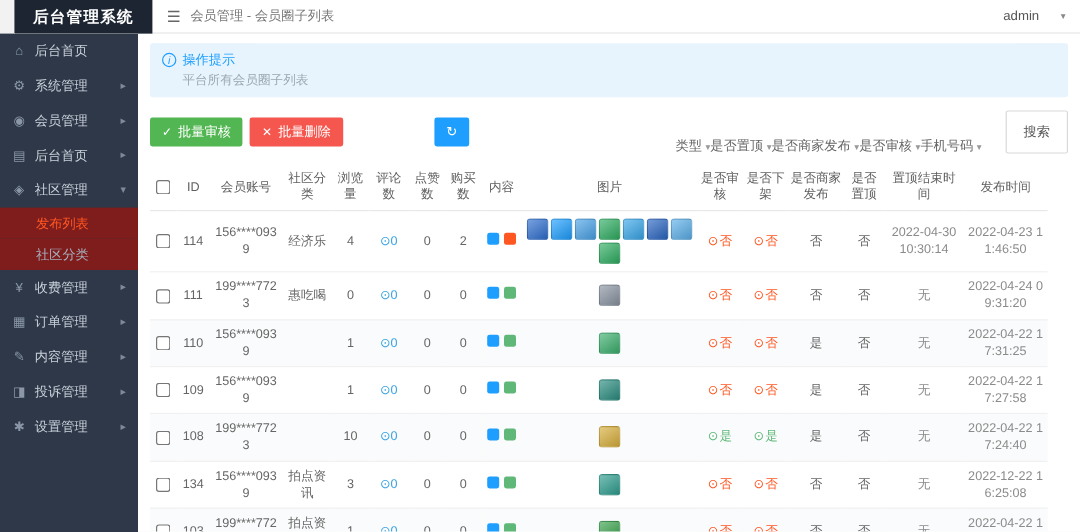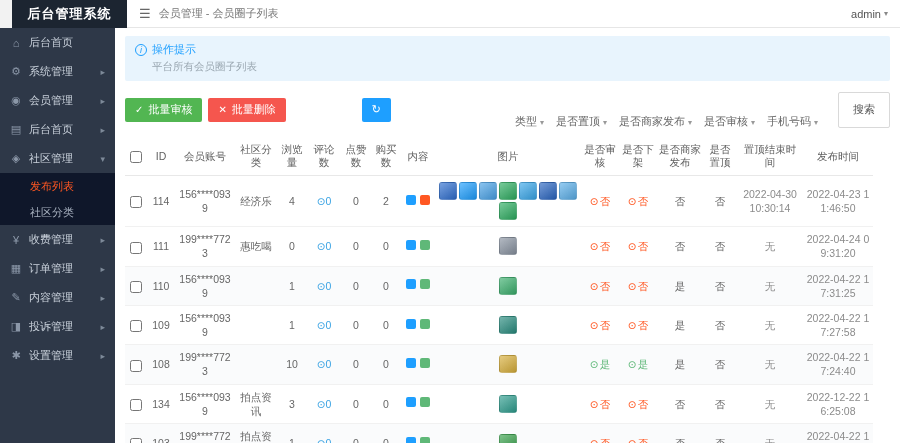--- a/index.html
+++ b/index.html
@@ -11,30 +11,30 @@
   }
   
   .topbar { position:fixed; top:0; left:12px; right:0; height:28px; background:#fff;
             border-bottom:1px solid #e6e6e6; display:flex; z-index:20; }
   .logo { width:115px; height:28px; background:#1c2531; color:#fff;
           font-family:"Liberation Serif","DejaVu Serif",serif; font-weight:bold;
           font-size:13px; letter-spacing:1px; display:flex; align-items:center; justify-content:center; }
   .topbar-main { flex:1; display:flex; align-items:center; gap:8px; padding:0 12px; }
   .hamburger { color:#666; font-size:13px; cursor:pointer; }
   .breadcrumb { color:#777; font-size:11px; }
-  .user { margin-left:auto; color:#555; font-size:11px; cursor:pointer; display:flex; gap:3px; align-items:center; }
+  .user { margin-left:auto; color:#555; font-size:11px; cursor:pointer; display:flex; gap:18px; align-items:center; }
   .user .caret { font-size:8px; color:#888; }
   
   .sidebar { position:fixed; top:28px; left:0; bottom:0; width:115px; background:#2e3848; overflow:hidden; }
   .side-item { height:29px; display:flex; align-items:center; gap:7px; padding:0 10px;
                color:#c9d1db; font-size:11px; cursor:pointer; }
   .s-icon { width:12px; text-align:center; font-size:11px; color:#8b97a8; }
   .s-caret { margin-left:auto; font-size:9px; color:#7e8a99; }
   .side-sub { height:26px; display:flex; align-items:center; padding:0 10px 0 30px;
-              font-size:11px; color:#a7b1bf; background:#0f172a; cursor:pointer; }
+              font-size:11px; color:#a7b1bf; background:#7f1d1d; cursor:pointer; }
   .side-sub.active { color:#ff5722; }
   
   .content { position:absolute; top:28px; left:115px; right:0; bottom:0; background:#fff;
              padding:8px 10px; overflow:hidden; }
   .alert { background:#e8f4fd; border-radius:2px; padding:6px 10px 7px; }
   .alert-title { color:#1E9FFF; font-size:11px; display:flex; align-items:center; gap:5px; }
   .info-circle { width:12px; height:12px; border:1px solid #1E9FFF; border-radius:50%;
                  color:#1E9FFF; font-size:9px; line-height:10px; text-align:center; font-style:italic; }
   .alert-text { color:#9aa7b1; font-size:10.5px; margin-top:3px; padding-left:17px; }
   
@@ -156,21 +156,21 @@
       <span>批量审核</span>
     </button>
     <button class="btn btn-red">
       <span class="b-ic">✕</span>
       <span>批量删除</span>
     </button>
     <span class="badge-blue">
       <span>↻</span>
     </span>
     <div class="filters">
-      <span id="filters" style="display:flex;gap:12px;margin-top:24px;">
+      <span id="filters" style="display:flex;margin-top:24px;">
           <span class="filter">类型<span class="caret">▾</span></span>
           <span class="filter">是否置顶<span class="caret">▾</span></span>
           <span class="filter">是否商家发布<span class="caret">▾</span></span>
           <span class="filter">是否审核<span class="caret">▾</span></span>
           <span class="filter">手机号码<span class="caret">▾</span></span>
         </span>
       <button class="search-btn">搜索</button>
     </div>
   </div>
 

